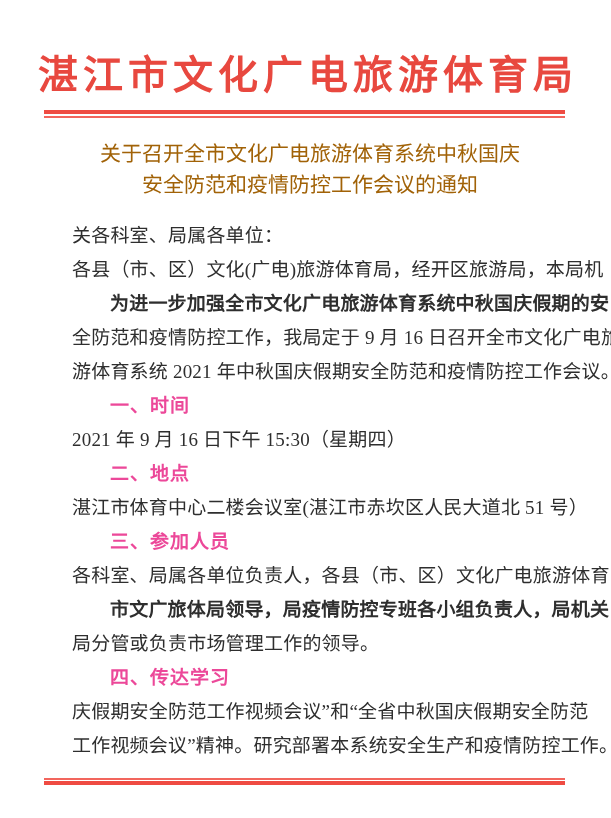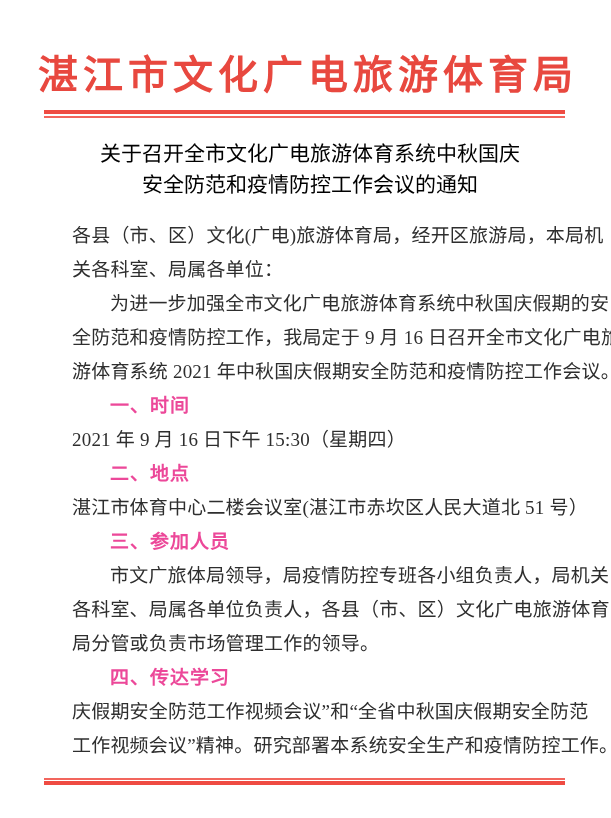--- a/index.html
+++ b/index.html
@@ -85,21 +85,21 @@
   
   .doc-title {
     position: absolute;
     left: 72px;
     top: 138px;
     width: 476px;
     text-align: center;
     font-family: "Liberation Sans", "DejaVu Sans", sans-serif;
     font-size: 21px;
     line-height: 31px;
-    color: #000000;
+    color: #a16207;
     letter-spacing: 0px;
   }
   .doc-title .tline {
     display: block;
     white-space: nowrap;
   }
 
   
   .body-block {
     position: absolute;
@@ -113,20 +113,21 @@
     font-size: 19px;
     line-height: 34px;
     height: 34px;
     color: #2e2e2e;
     white-space: nowrap;
     letter-spacing: 0.2px;
   }
 
   .line.indent {
     text-indent: 38px;
+    font-weight: bold;
   }
 
   .heading {
     font-family: "Liberation Sans", "DejaVu Sans", sans-serif;
     font-size: 19px;
     font-weight: bold;
     line-height: 34px;
     height: 34px;
     color: #ec4899;
     text-indent: 38px;
@@ -148,36 +149,36 @@
     <div class="bar-thin"></div>
   </div>
 
   <div class="doc-title">
     <span class="tline">关于召开全市文化广电旅游体育系统中秋国庆</span>
     <span class="tline">安全防范和疫情防控工作会议的通知</span>
   </div>
 
   <div class="body-block">
 
+    <div class="line">关各科室、局属各单位：</div>
     <div class="line">各县（市、区）文化(广电)旅游体育局，经开区旅游局，本局机</div>
-    <div class="line">关各科室、局属各单位：</div>
 
     <div class="line indent">为进一步加强全市文化广电旅游体育系统中秋国庆假期的安</div>
     <div class="line">全防范和疫情防控工作，我局定于 9 月 16 日召开全市文化广电旅</div>
     <div class="line">游体育系统 2021 年中秋国庆假期安全防范和疫情防控工作会议。</div>
 
     <div class="heading">一、时间</div>
     <div class="line">2021 年 9 月 16 日下午 15:30（星期四）</div>
 
     <div class="heading">二、地点</div>
     <div class="line">湛江市体育中心二楼会议室(湛江市赤坎区人民大道北 51 号）</div>
 
     <div class="heading">三、参加人员</div>
+    <div class="line">各科室、局属各单位负责人，各县（市、区）文化广电旅游体育</div>
     <div class="line indent">市文广旅体局领导，局疫情防控专班各小组负责人，局机关</div>
-    <div class="line">各科室、局属各单位负责人，各县（市、区）文化广电旅游体育</div>
     <div class="line">局分管或负责市场管理工作的领导。</div>
 
     <div class="heading">四、传达学习</div>
     <div class="line">庆假期安全防范工作视频会议”和“全省中秋国庆假期安全防范</div>
     <div class="line">工作视频会议”精神。研究部署本系统安全生产和疫情防控工作。</div>
 
   </div>
 
   <div class="rule-bottom">
     <div class="bar-thin"></div>

